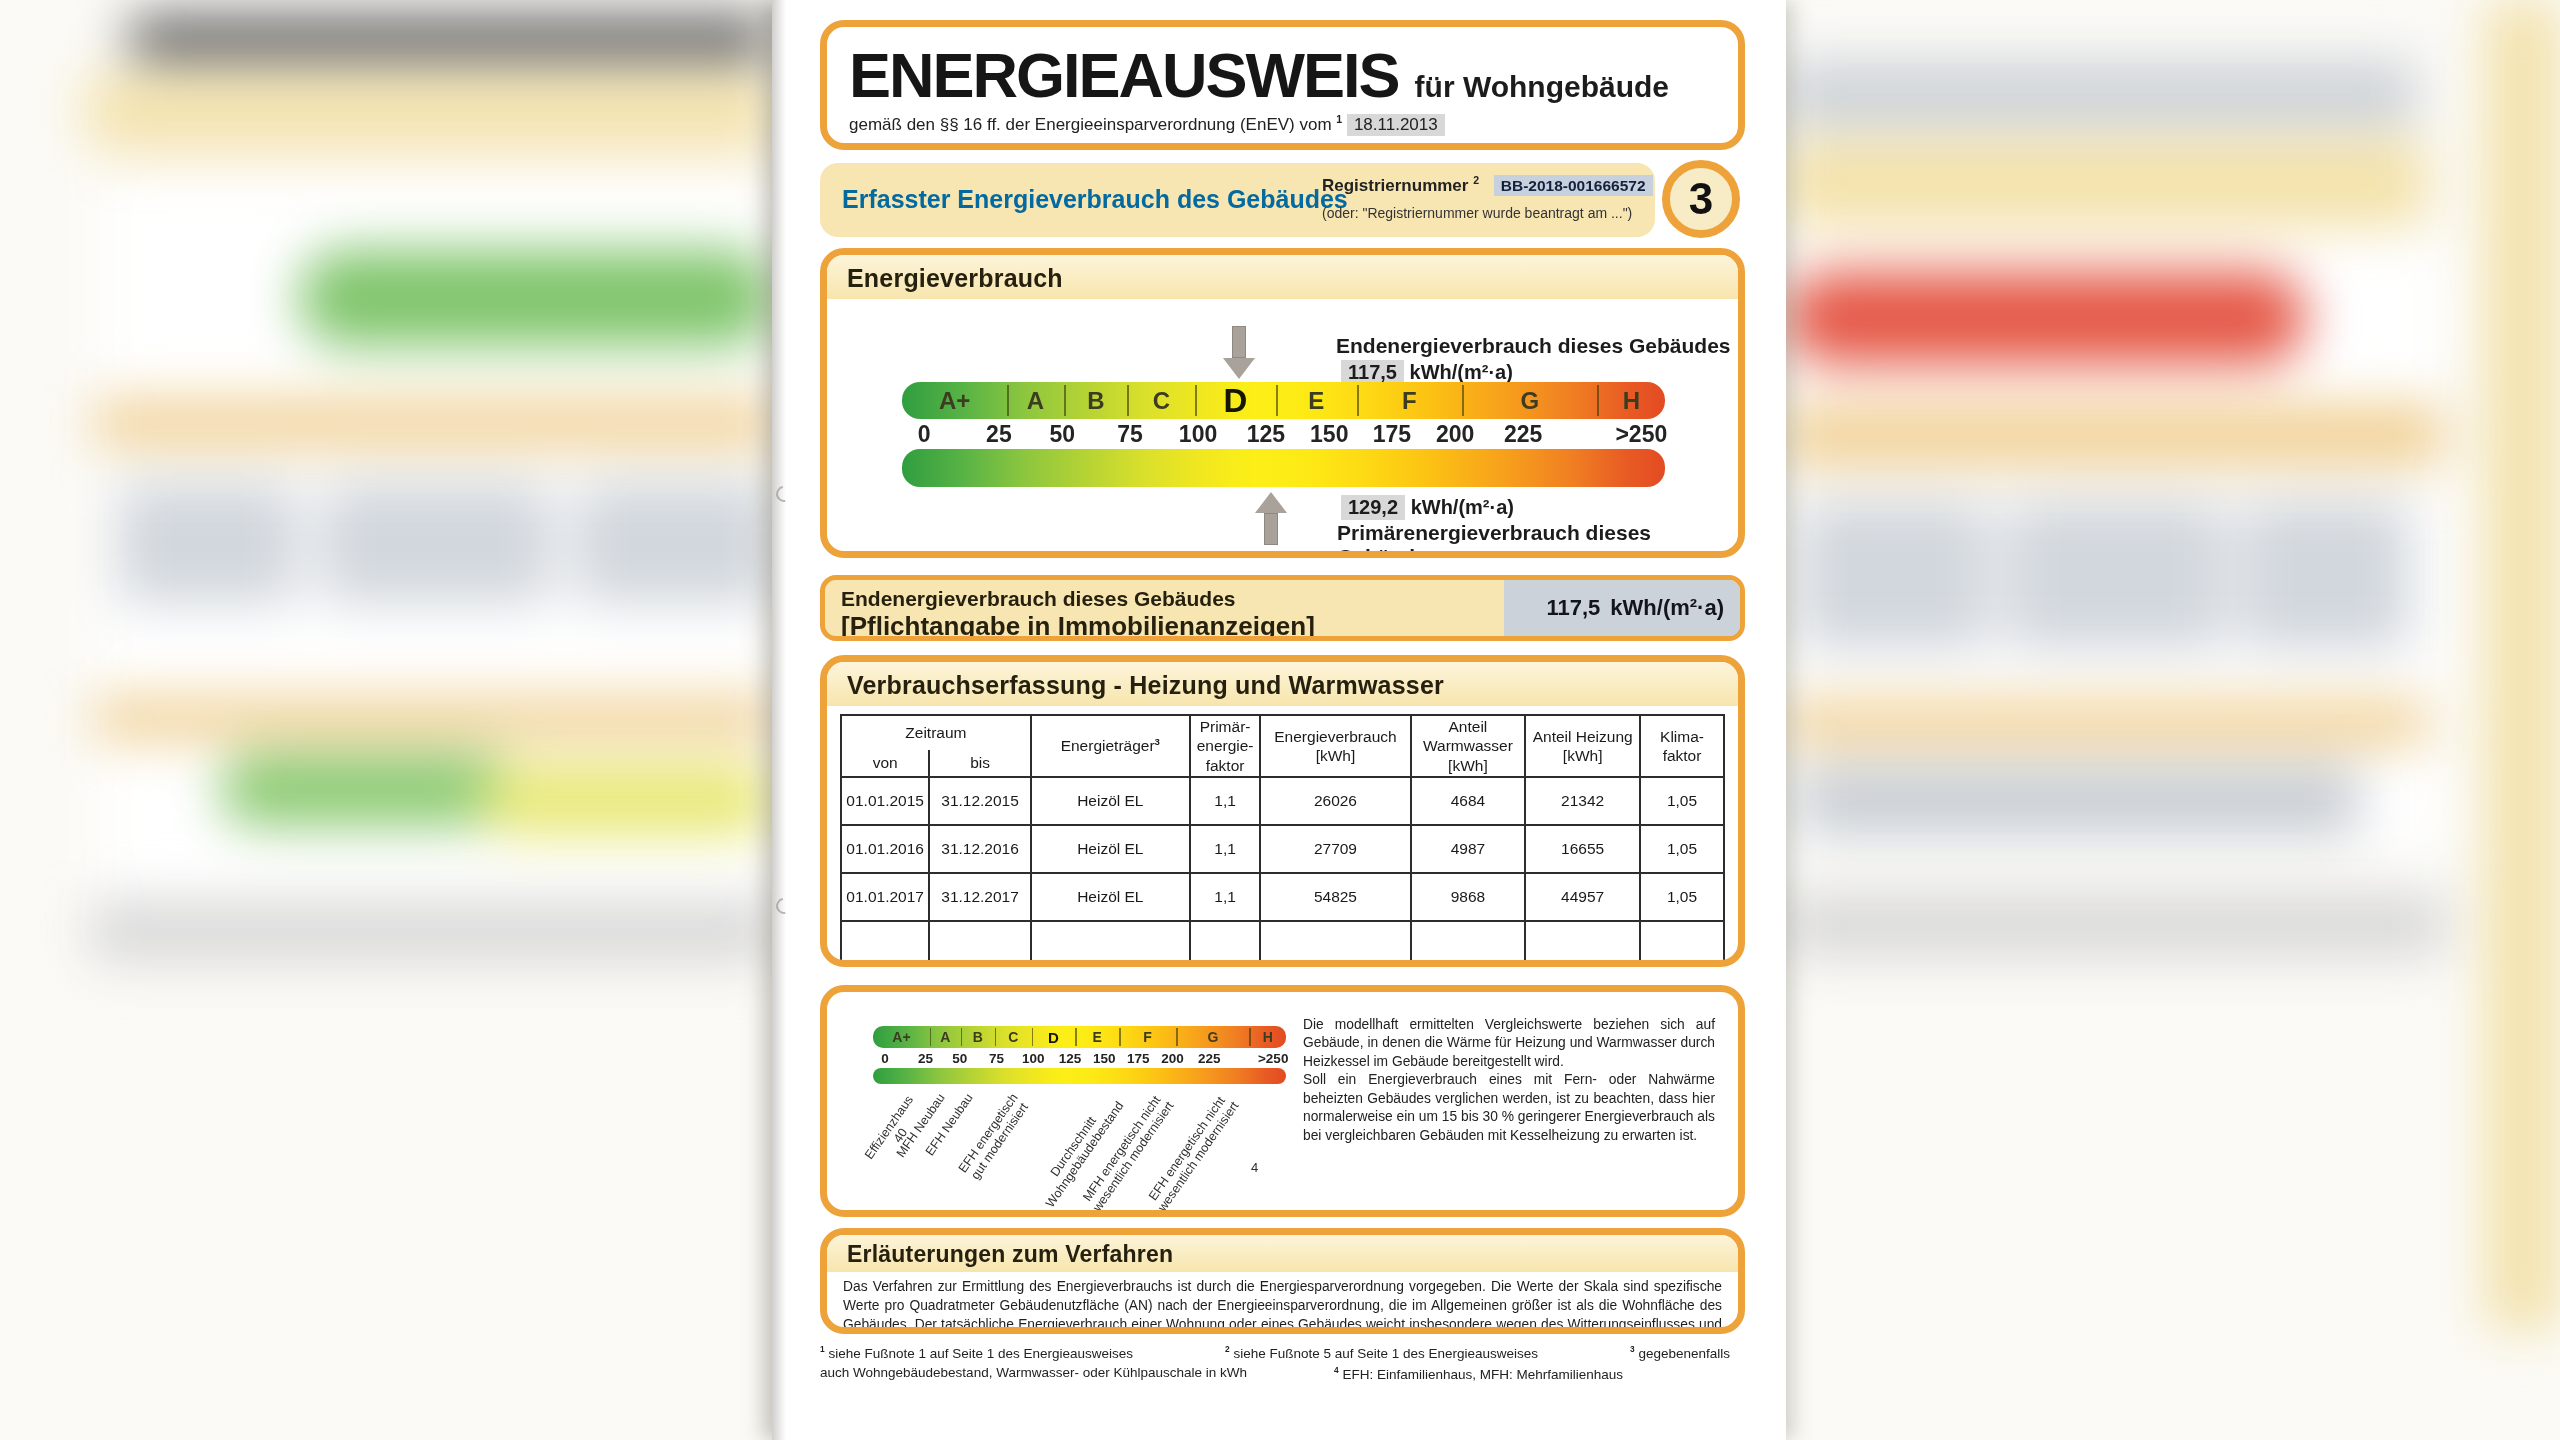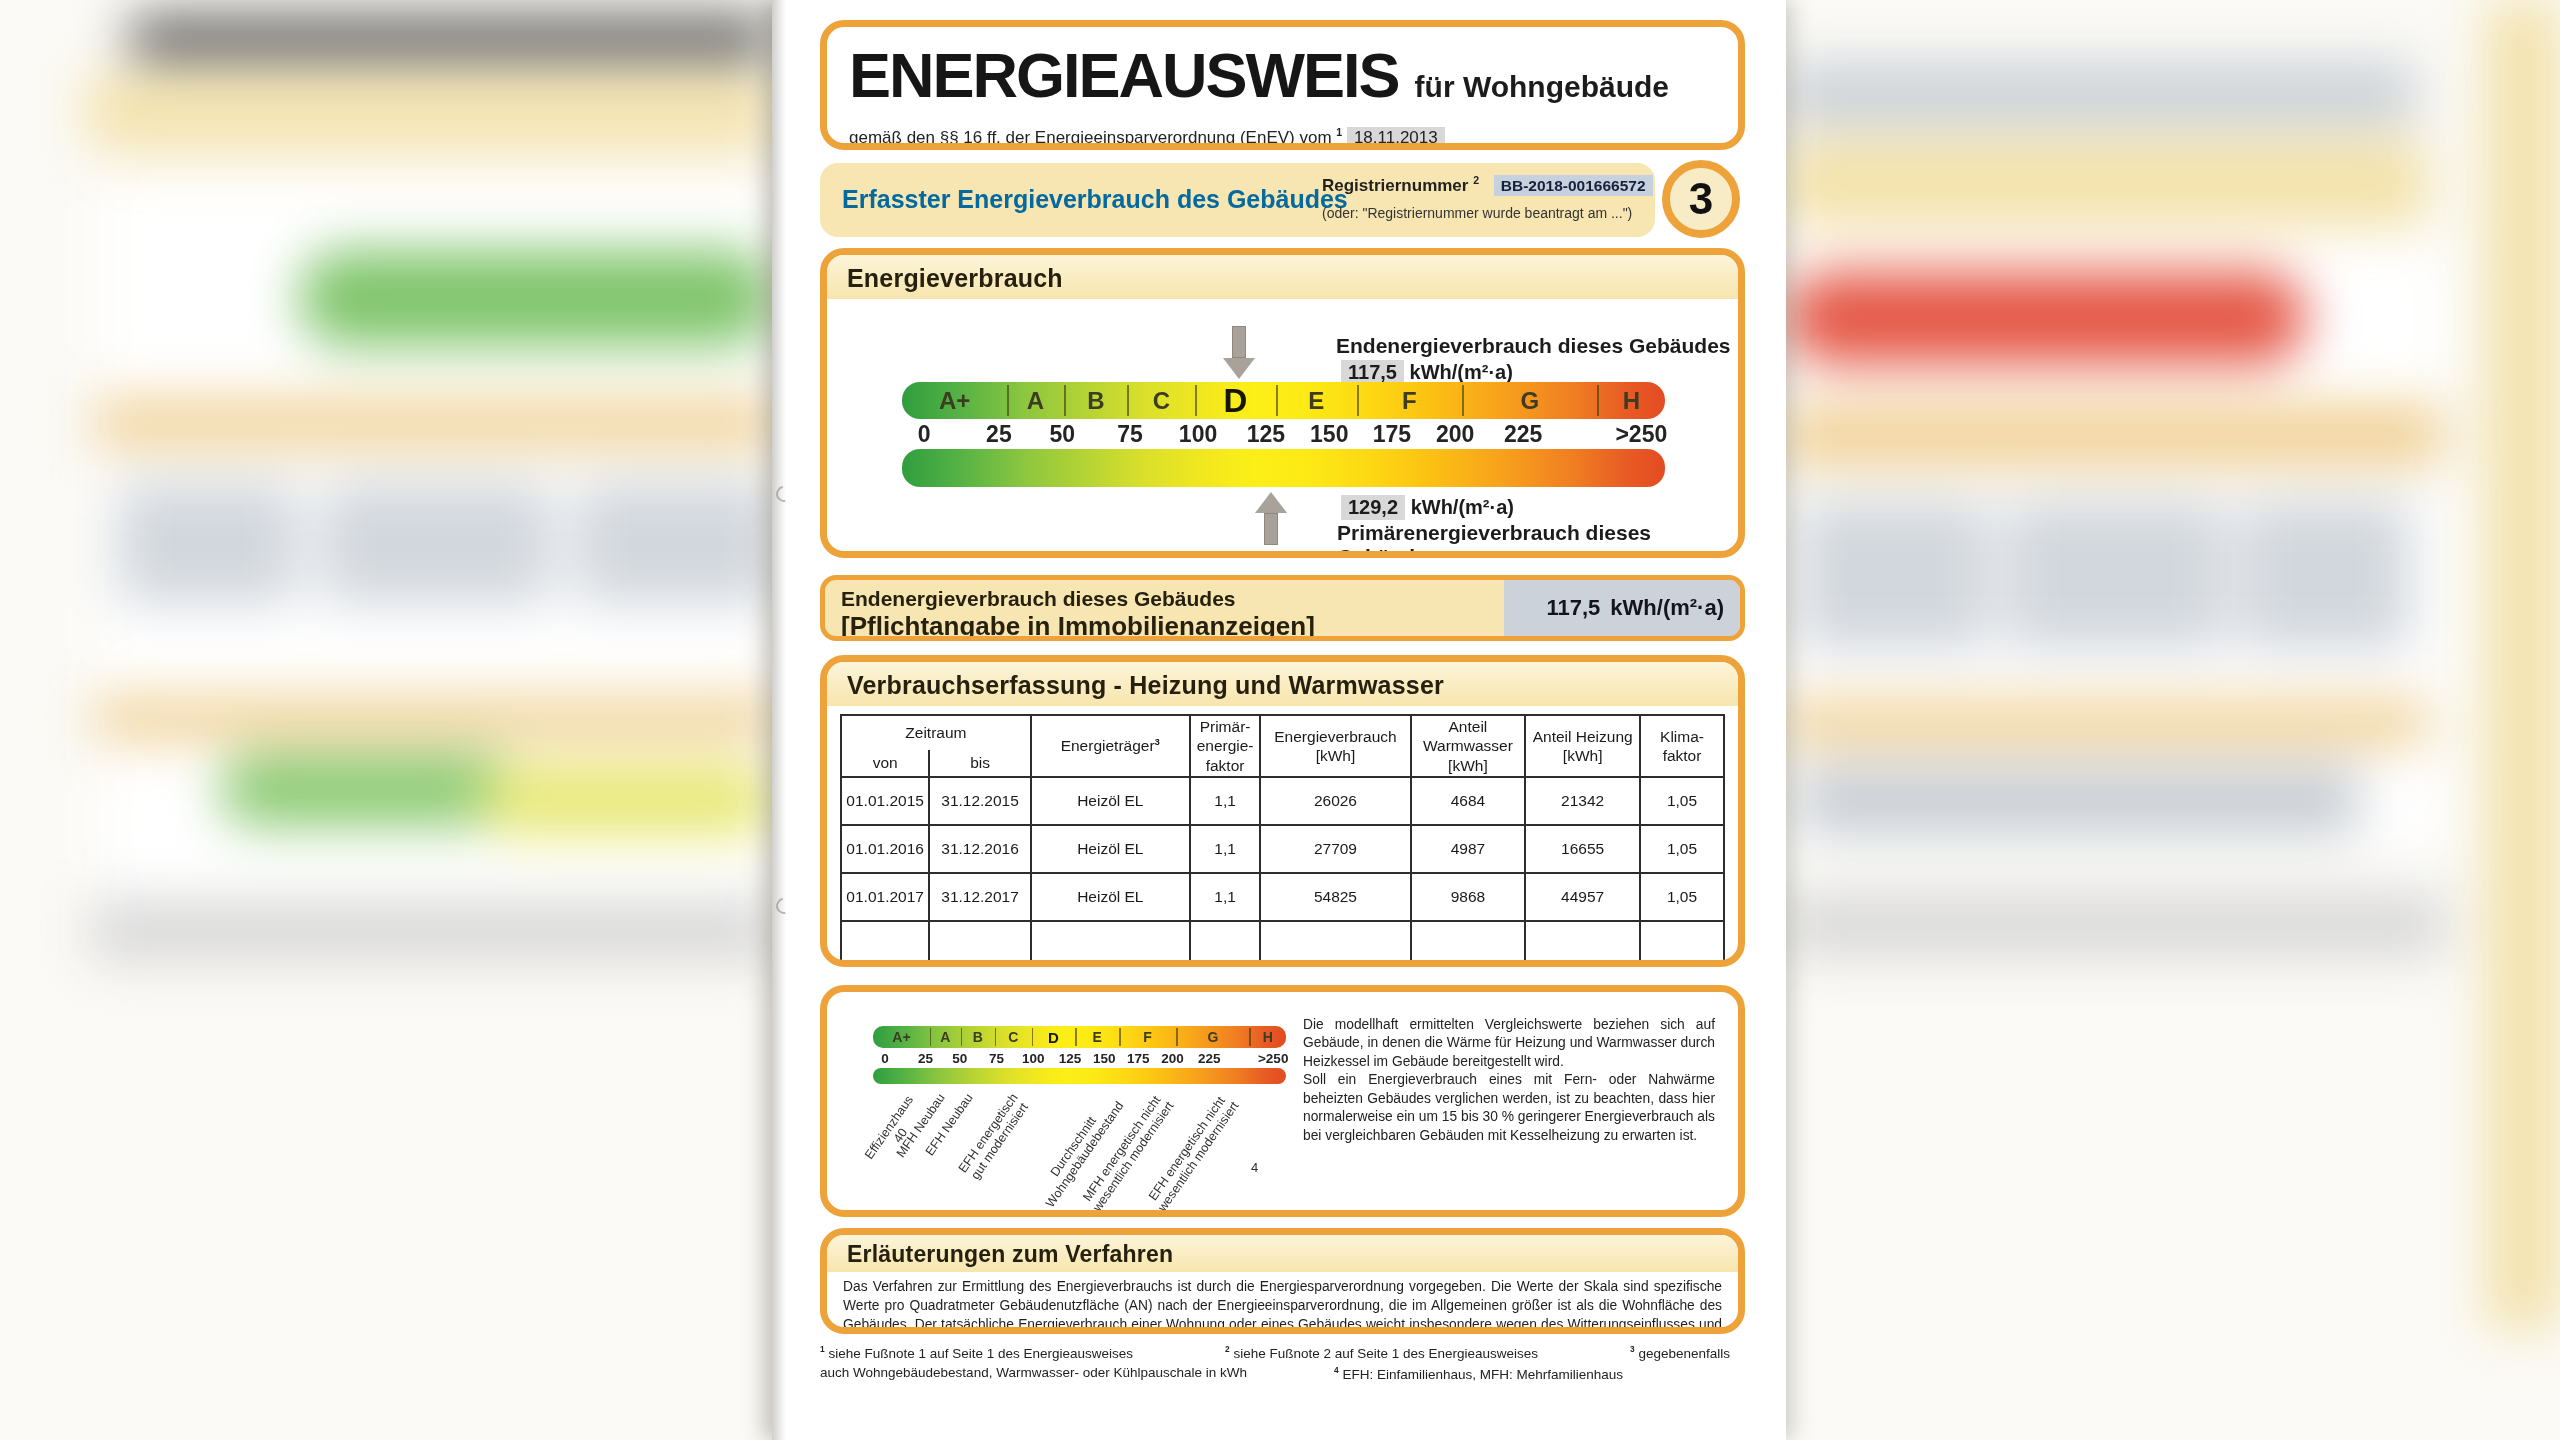--- a/index.html
+++ b/index.html
@@ -22,21 +22,21 @@
   .strip h2 { font-size:25px; font-weight:bold; color:#26200f; letter-spacing:.2px; }
 
   .pre { white-space:pre-line; }
   sup.fn { font-size:62%; vertical-align:super; font-weight:bold; }
 
   
   .hdr { top:20px; height:130px; padding:12px 20px 0 22px; }
   .hdr-row { display:flex; align-items:baseline; gap:16px; }
   .hdr-title { font-size:63px; font-weight:bold; letter-spacing:-2px; color:#161616; }
   .hdr-sub { font-size:30px; font-weight:bold; color:#1c1c1c; }
-  .hdr-law { margin-top:15px; font-size:17px; color:#222; }
+  .hdr-law { margin-top:2px; font-size:17px; color:#222; }
   .chip { background:#d8d8d8; padding:1px 7px; display:inline-block; }
 
   
   .regbar { position:absolute; left:48px; top:163px; width:835px; height:74px;
             background:#f7e6b2; border-radius:18px; }
   .regbar .t { position:absolute; left:22px; top:22px; font-size:25px; font-weight:bold; color:#0369a1; }
   .reg-l1 { position:absolute; left:502px; top:11px; font-size:17px; font-weight:bold; color:#222; }
   .reg-chip { background:#c7d0dd; color:#14213c; font-size:15.5px; font-weight:bold; padding:2px 7px; margin-left:10px; }
   .reg-l2 { position:absolute; left:502px; top:42px; font-size:14px; color:#333; }
 
@@ -421,21 +421,21 @@
     <div class="exp-text">Das Verfahren zur Ermittlung des Energieverbrauchs ist durch die Energiesparverordnung vorgegeben. Die Werte der Skala sind spezifische Werte pro Quadratmeter Gebäudenutzfläche (AN) nach der Energieeinsparverordnung, die im Allgemeinen größer ist als die Wohnfläche des Gebäudes. Der tatsächliche Energieverbrauch einer Wohnung oder eines Gebäudes weicht insbesondere wegen des Witterungseinflusses und sich ändernden Nutzerverhaltens vom angegebenen Energieverbrauch ab.</div>
   </div>
 
   <div class="fnotes">
     <span class="seg" style="left:0;top:0;">
       <sup class="fn">1</sup>
       <span>siehe Fußnote 1 auf Seite 1 des Energieausweises</span>
     </span>
     <span class="seg" style="left:405px;top:0;">
       <sup class="fn">2</sup>
-      <span>siehe Fußnote 2 auf Seite 1 des Energieausweises</span>
+      <span>siehe Fußnote 5 auf Seite 1 des Energieausweises</span>
     </span>
     <span class="seg" style="left:810px;top:0;">
       <sup class="fn">3</sup>
       <span>gegebenenfalls</span>
     </span>
     <span class="seg" style="left:0;top:21px;">
       <span>auch Wohngebäudebestand, Warmwasser- oder Kühlpauschale in kWh</span>
     </span>
     <span class="seg" style="left:514px;top:21px;">
       <sup class="fn">4</sup>

